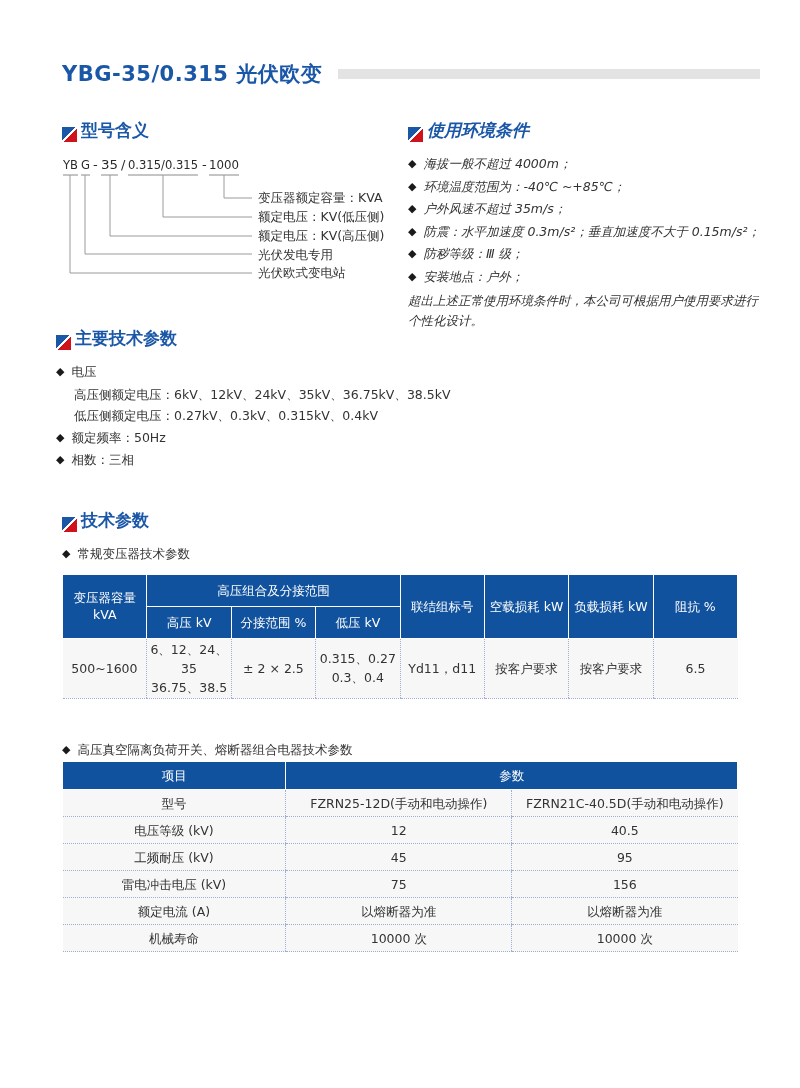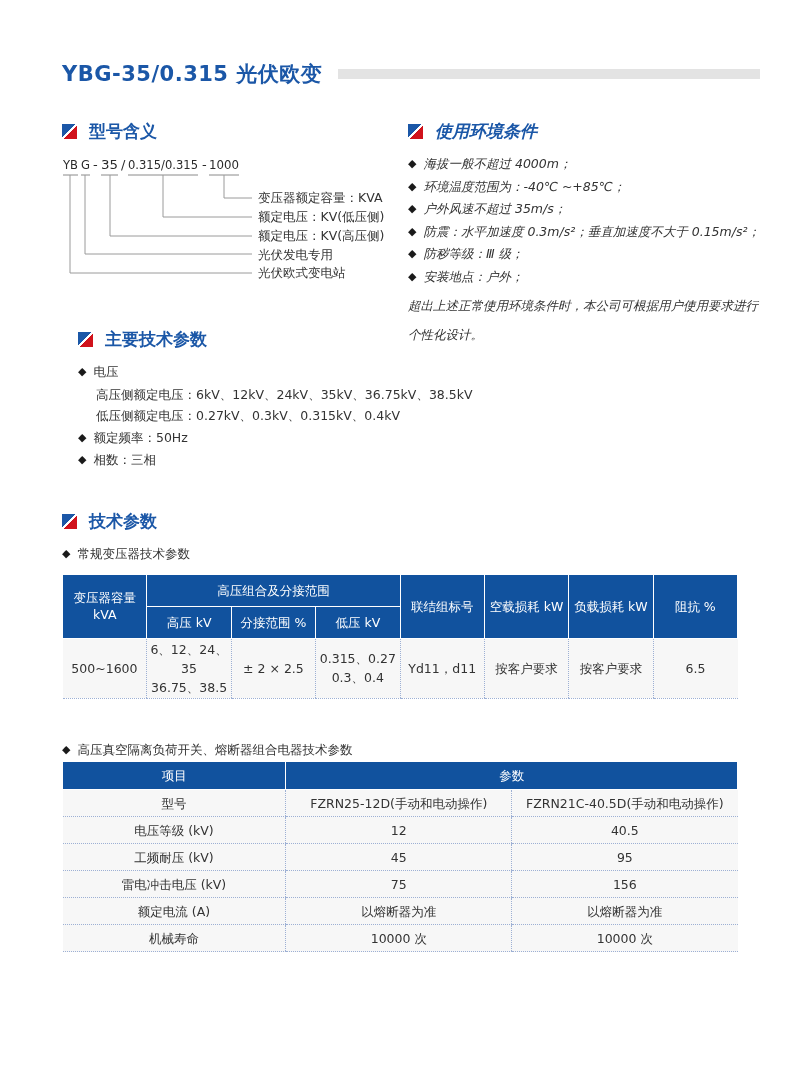--- a/index.html
+++ b/index.html
@@ -20,21 +20,21 @@
     display:flex;align-items:center;
   }
   .page-title{
     font-size:21px;font-weight:bold;color:#1b57a7;
     letter-spacing:0.5px;white-space:nowrap;
   }
   .title-bar{
     flex:1;height:10px;background:#e3e3e3;margin-left:16px;
   }
   
-  .sec-head{display:flex;align-items:center;gap:12px;height:22px;}
+  .sec-head{display:flex;align-items:flex-end;gap:4px;height:22px;}
   .sec-marker{
     width:15px;height:15px;flex:0 0 15px;
     background:linear-gradient(135deg,#1b57a7 44%,#ffffff 44%,#ffffff 56%,#d0121b 56%);
   }
   .sec-title{font-size:17px;font-weight:bold;color:#1b57a7;white-space:nowrap;}
   
   .cols{position:absolute;top:120px;left:62px;right:40px;display:flex;}
   .col-left{width:346px;flex:0 0 346px;}
   .col-right{flex:1;font-style:italic;}
   
@@ -45,27 +45,27 @@
   
   .bullet-item{
     display:flex;align-items:baseline;
     font-size:12.5px;color:#333;line-height:21.5px;white-space:nowrap;
   }
   .diamond{
     color:#1a1a1a;font-size:11px;margin-right:7px;flex:0 0 auto;
     transform:translateY(-1px);
   }
   .env-list{margin-top:11px;}
-  .env-note{font-size:12.5px;color:#333;line-height:29px;margin-top:3px;}
+  .env-note{font-size:12.5px;color:#333;line-height:20px;margin-top:3px;}
   .sub-line{
     font-size:12.5px;color:#333;line-height:21.5px;
     padding-left:18px;white-space:nowrap;
   }
   
-  .main-params{position:absolute;top:328px;left:78px;width:640px;}
+  .main-params{position:absolute;top:328px;left:56px;width:640px;}
   .main-params .content{margin-top:11px;}
   
   .tech{position:absolute;top:510px;left:62px;width:676px;}
   .tbl-sub{margin-top:11px;}
   .tbl{
     border-collapse:collapse;width:676px;table-layout:fixed;
     font-size:12.5px;
   }
   .tbl th{
     background:#11529e;color:#ffffff;font-weight:400;

